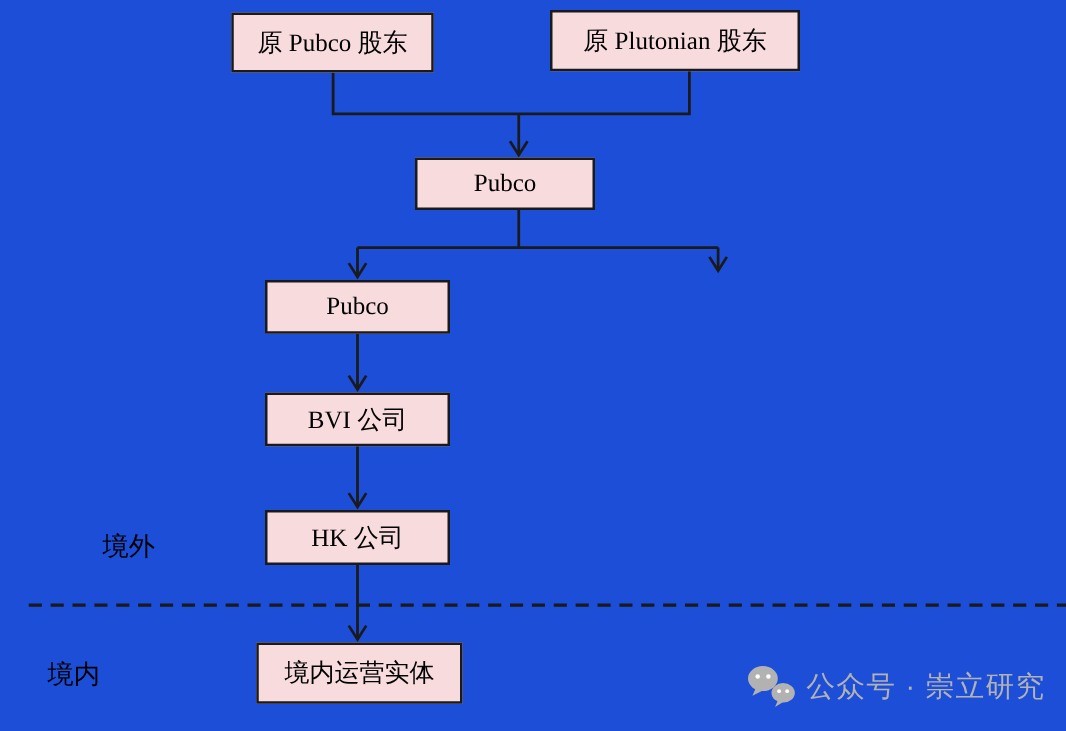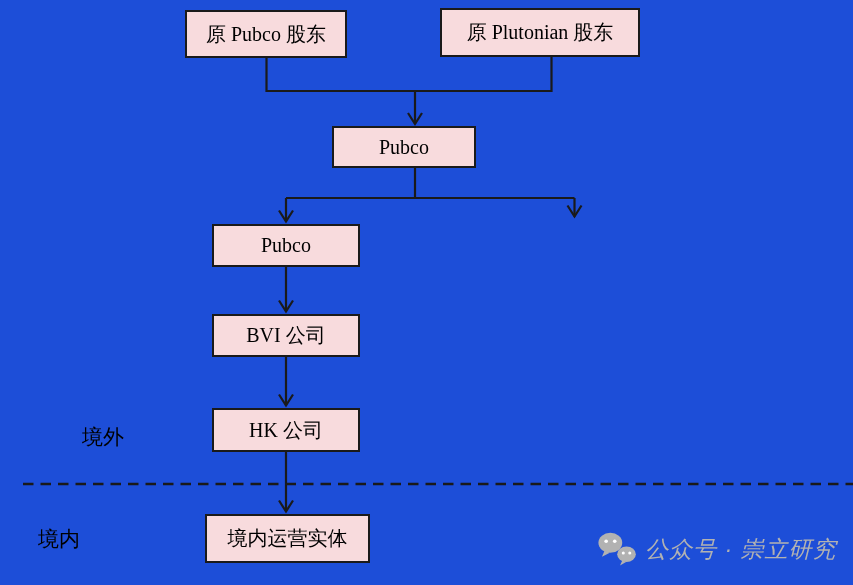--- a/index.html
+++ b/index.html
@@ -48,21 +48,20 @@
     display: flex;
     align-items: center;
     gap: 8px;
   }
   .watermark-text {
     font-size: 23px;
     color: #b2b2b2;
     letter-spacing: 1px;
     font-family: "Liberation Sans", "DejaVu Sans", sans-serif;
     white-space: nowrap;
-    font-style: italic;
   }
 </style>
 </head>
 <body>
 
 <div class="canvas">
 
   <svg class="connectors" viewBox="0 0 853 585" xmlns="http://www.w3.org/2000/svg">
     <defs>
       <marker id="arrowhead" markerUnits="userSpaceOnUse" markerWidth="18" markerHeight="18" viewBox="0 0 18 18" refX="14" refY="9" orient="auto">

